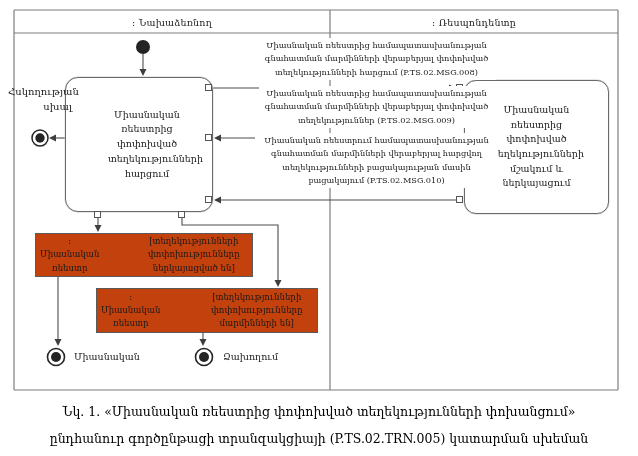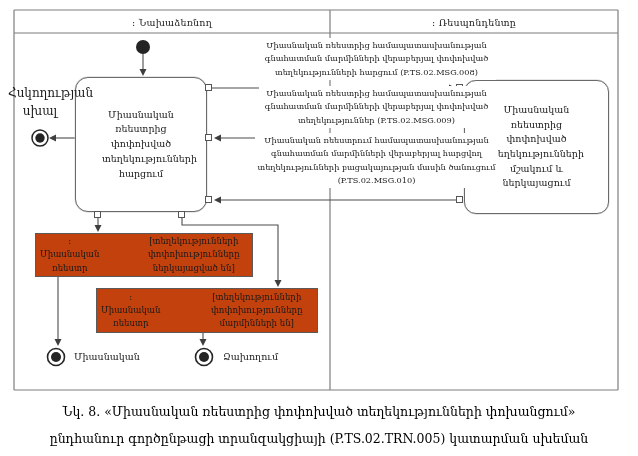--- a/index.html
+++ b/index.html
@@ -26,21 +26,21 @@
   .msg{
     position:absolute;background:#fff;text-align:center;font-size:8.2px;line-height:1.62;
     padding:1px 2px;
     margin-left:37px;
   }
   .pin{
     position:absolute;width:5px;height:5px;background:#fff;border:1px solid #555;
   }
   .small-label{position:absolute;font-size:9.5px;}
   .err-label{
-    position:absolute;text-align:center;font-size:12px;line-height:1.5;
+    position:absolute;text-align:right;font-size:10px;line-height:1.5;
   }
   .caption{
     position:absolute;left:0;right:0;top:399px;margin:0 auto;width:540px;
     text-align:center;font-size:12.5px;line-height:2.15;color:#000;
   }
 </style>
 </head>
 <body>
 
 <div class="stage">
@@ -101,50 +101,50 @@
       <g>
         <circle cx="204" cy="357" r="8.5" fill="#fff" stroke="#242424" stroke-width="1.6"></circle>
         <circle cx="204" cy="357" r="5" fill="#242424"></circle>
       </g>
     </g>
   </svg>
 
   <div class="lane-label" style="left:330px;width:288px;">: Ռեսպոնդենտը</div>
   <div class="lane-label" style="left:14px;width:316px;">: Նախաձեռնող</div>
 
-  <div class="action-box" style="left:75px;top:77px;width:130px;height:133px;">
+  <div class="action-box" style="left:65px;top:77px;width:130px;height:133px;padding-left:16px;">
     <div class="txt" style="width:78px;">Միասնական ռեեստրից փոփոխված տեղեկությունների հարցում</div>
   </div>
 
   <div class="action-box" style="left:464px;top:80px;width:143px;height:132px;border-radius:12px;">
     <div class="txt" style="width:114px;">Միասնական ռեեստրից փոփոխված տեղեկությունների մշակում և ներկայացում</div>
   </div>
 
   <div class="pin" style="left:205px;top:84px;"></div>
   <div class="pin" style="left:205px;top:134px;"></div>
   <div class="pin" style="left:205px;top:196px;"></div>
   <div class="pin" style="left:94px;top:211px;"></div>
   <div class="pin" style="left:178px;top:211px;"></div>
   <div class="pin" style="left:456px;top:84px;"></div>
   <div class="pin" style="left:456px;top:134px;"></div>
   <div class="pin" style="left:456px;top:196px;"></div>
 
   <div class="msg" style="left:220px;top:38px;width:235px;">Միասնական ռեեստրից համապատասխանության գնահատման մարմինների վերաբերյալ փոփոխված տեղեկությունների հարցում (P.TS.02.MSG.008)</div>
   <div class="msg" style="left:222px;top:86px;width:231px;">Միասնական ռեեստրից համապատասխանության գնահատման մարմինների վերաբերյալ փոփոխված տեղեկություններ (P.TS.02.MSG.009)</div>
-  <div class="msg" style="left:218px;top:133px;width:239px;">Միասնական ռեեստրում համապատասխանության գնահատման մարմինների վերաբերյալ հարցվող տեղեկությունների բացակայության մասին ծանուցում (P.TS.02.MSG.010)</div>
+  <div class="msg" style="left:218px;top:133px;width:239px;">Միասնական ռեեստրում համապատասխանության գնահատման մարմինների վերաբերյալ հարցվող տեղեկությունների բացակայության մասին բացակայում (P.TS.02.MSG.010)</div>
 
   <div class="err-label" style="left:8px;top:84px;width:64px;">Հսկողության սխալ</div>
 
   <div class="obj-box" style="left:35px;top:233px;width:218px;height:44px;">
     <div>: Միասնական ռեեստր</div>
     <div>[տեղեկությունների փոփոխությունները ներկայացված են]</div>
   </div>
   <div class="obj-box" style="left:96px;top:288px;width:222px;height:45px;">
     <div>: Միասնական ռեեստր</div>
     <div>[տեղեկությունների փոփոխությունները մարմինների են]</div>
   </div>
 
   <div class="small-label" style="left:74px;top:351px;">Միասնական</div>
   <div class="small-label" style="left:223px;top:351px;">Ձախողում</div>
 
-  <div class="caption">Նկ. 8. «Միասնական ռեեստրից փոփոխված տեղեկությունների փոխանցում» ընդհանուր գործընթացի տրանզակցիայի (P.TS.02.TRN.005) կատարման սխեման</div>
+  <div class="caption">Նկ. 1. «Միասնական ռեեստրից փոփոխված տեղեկությունների փոխանցում» ընդհանուր գործընթացի տրանզակցիայի (P.TS.02.TRN.005) կատարման սխեման</div>
 
 </div>
 
 </body></html>

